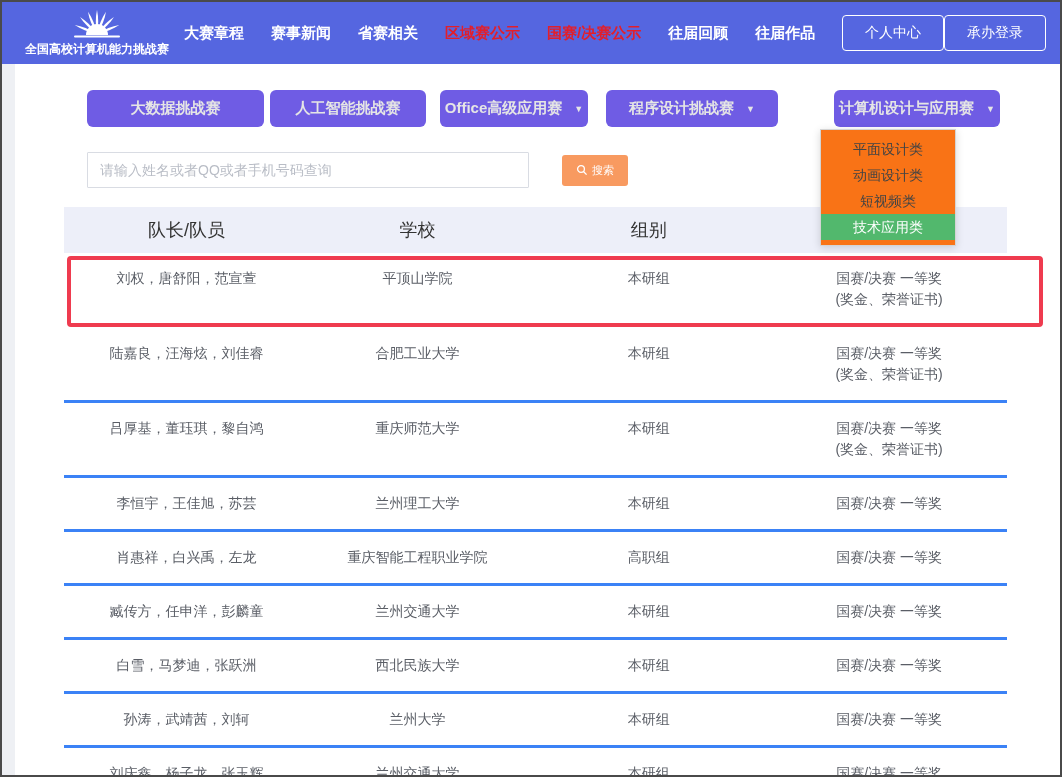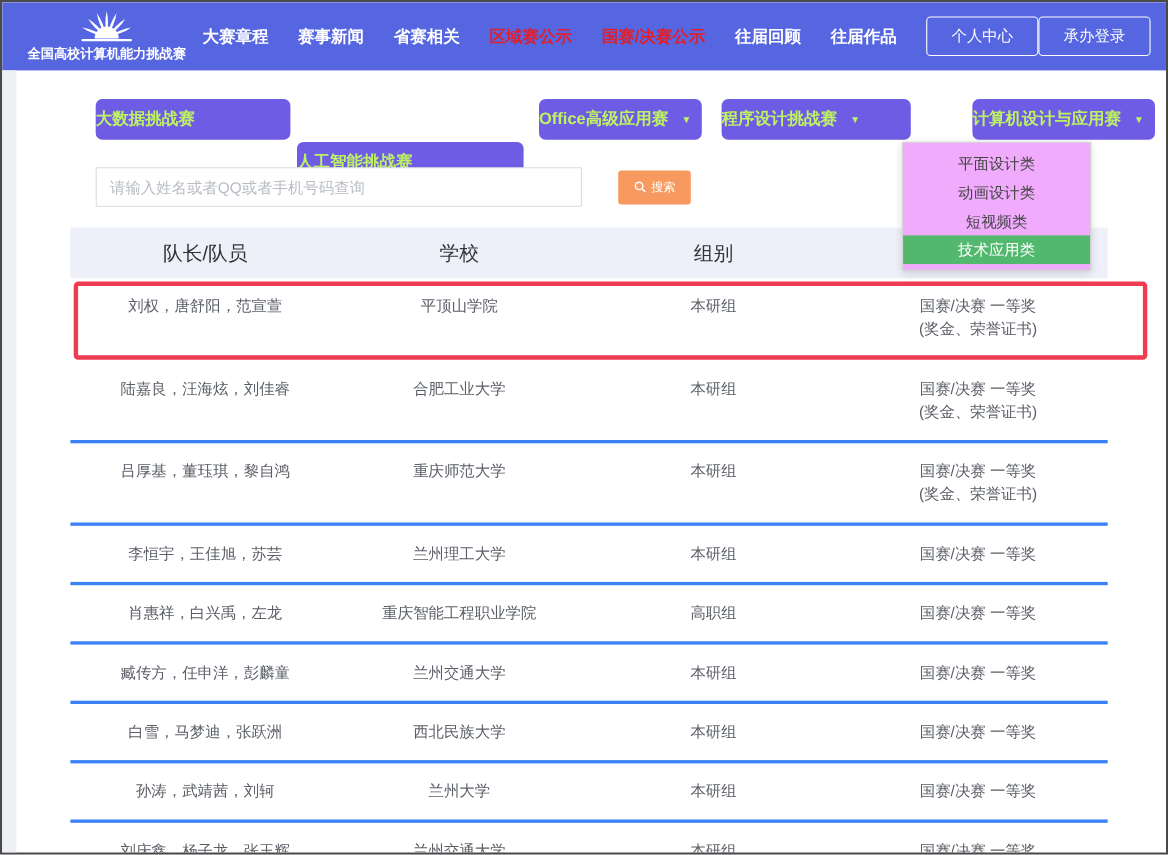--- a/index.html
+++ b/index.html
@@ -18,33 +18,33 @@
   .nav-item.red { color:#e31e2a; }
   .topnav-buttons { margin-left:auto; display:flex; }
   .outline-btn { border:1px solid #fff; background:transparent; color:#fff; font-size:14px;
                  border-radius:4px; padding:8px 22px; white-space:nowrap; cursor:pointer;
                  font-family:inherit; }
 
   .left-strip { position:absolute; top:62px; left:0; width:13px; bottom:0; background:#eef0f4; }
 
   
   .filter-row { position:absolute; top:88px; left:85px; display:flex; }
-  .filter-btn { height:37px; background:#6f5ce4; color:#bef264; border:none; border-radius:6px;
+  .filter-btn { height:37px; background:#6f5ce4; color:#e5e5e5; border:none; border-radius:6px;
                 font-size:15px; font-weight:bold; display:flex; align-items:center;
-                gap:12px; cursor:pointer; font-family:inherit; }
+                justify-content:center; gap:12px; cursor:pointer; font-family:inherit; }
   .filter-btn:nth-of-type(1){ width:177px; }
-  .filter-btn:nth-of-type(2){ width:206px; margin-left:6px;margin-top:39px; }
+  .filter-btn:nth-of-type(2){ width:156px; margin-left:6px; }
   .filter-btn:nth-of-type(3){ width:148px; margin-left:14px; }
   .filter-btn:nth-of-type(4){ width:172px; margin-left:18px; }
   .filter-btn:nth-of-type(5){ width:166px; margin-left:56px; }
   .filter-btn .arrow { display:none; font-size:9px; line-height:1; margin-top:2px; }
   .filter-btn.has-arrow .arrow { display:inline-block; }
 
   
-  .dropdown { position:absolute; top:127px; left:818px; width:172px; background:#f0abfc;
+  .dropdown { position:absolute; top:127px; left:818px; width:136px; background:#f97316;
               border:1px solid #d4d4d4; box-shadow:0 2px 8px rgba(0,0,0,.15);
               padding:6px 0 5px; z-index:20; }
   .dropdown-item { height:26px; line-height:26px; text-align:center; font-size:14px;
                    color:#444; cursor:pointer; }
   .dropdown-item.selected { background:#52b86d; color:#fff; }
 
   
   .search-row { position:absolute; top:150px; left:85px; display:flex; align-items:center; }
   .search-input { width:442px; height:36px; border:1px solid #d9dce3; border-radius:1px;
                   padding:0 12px; font-size:14px; color:#333; outline:none; font-family:inherit; }

